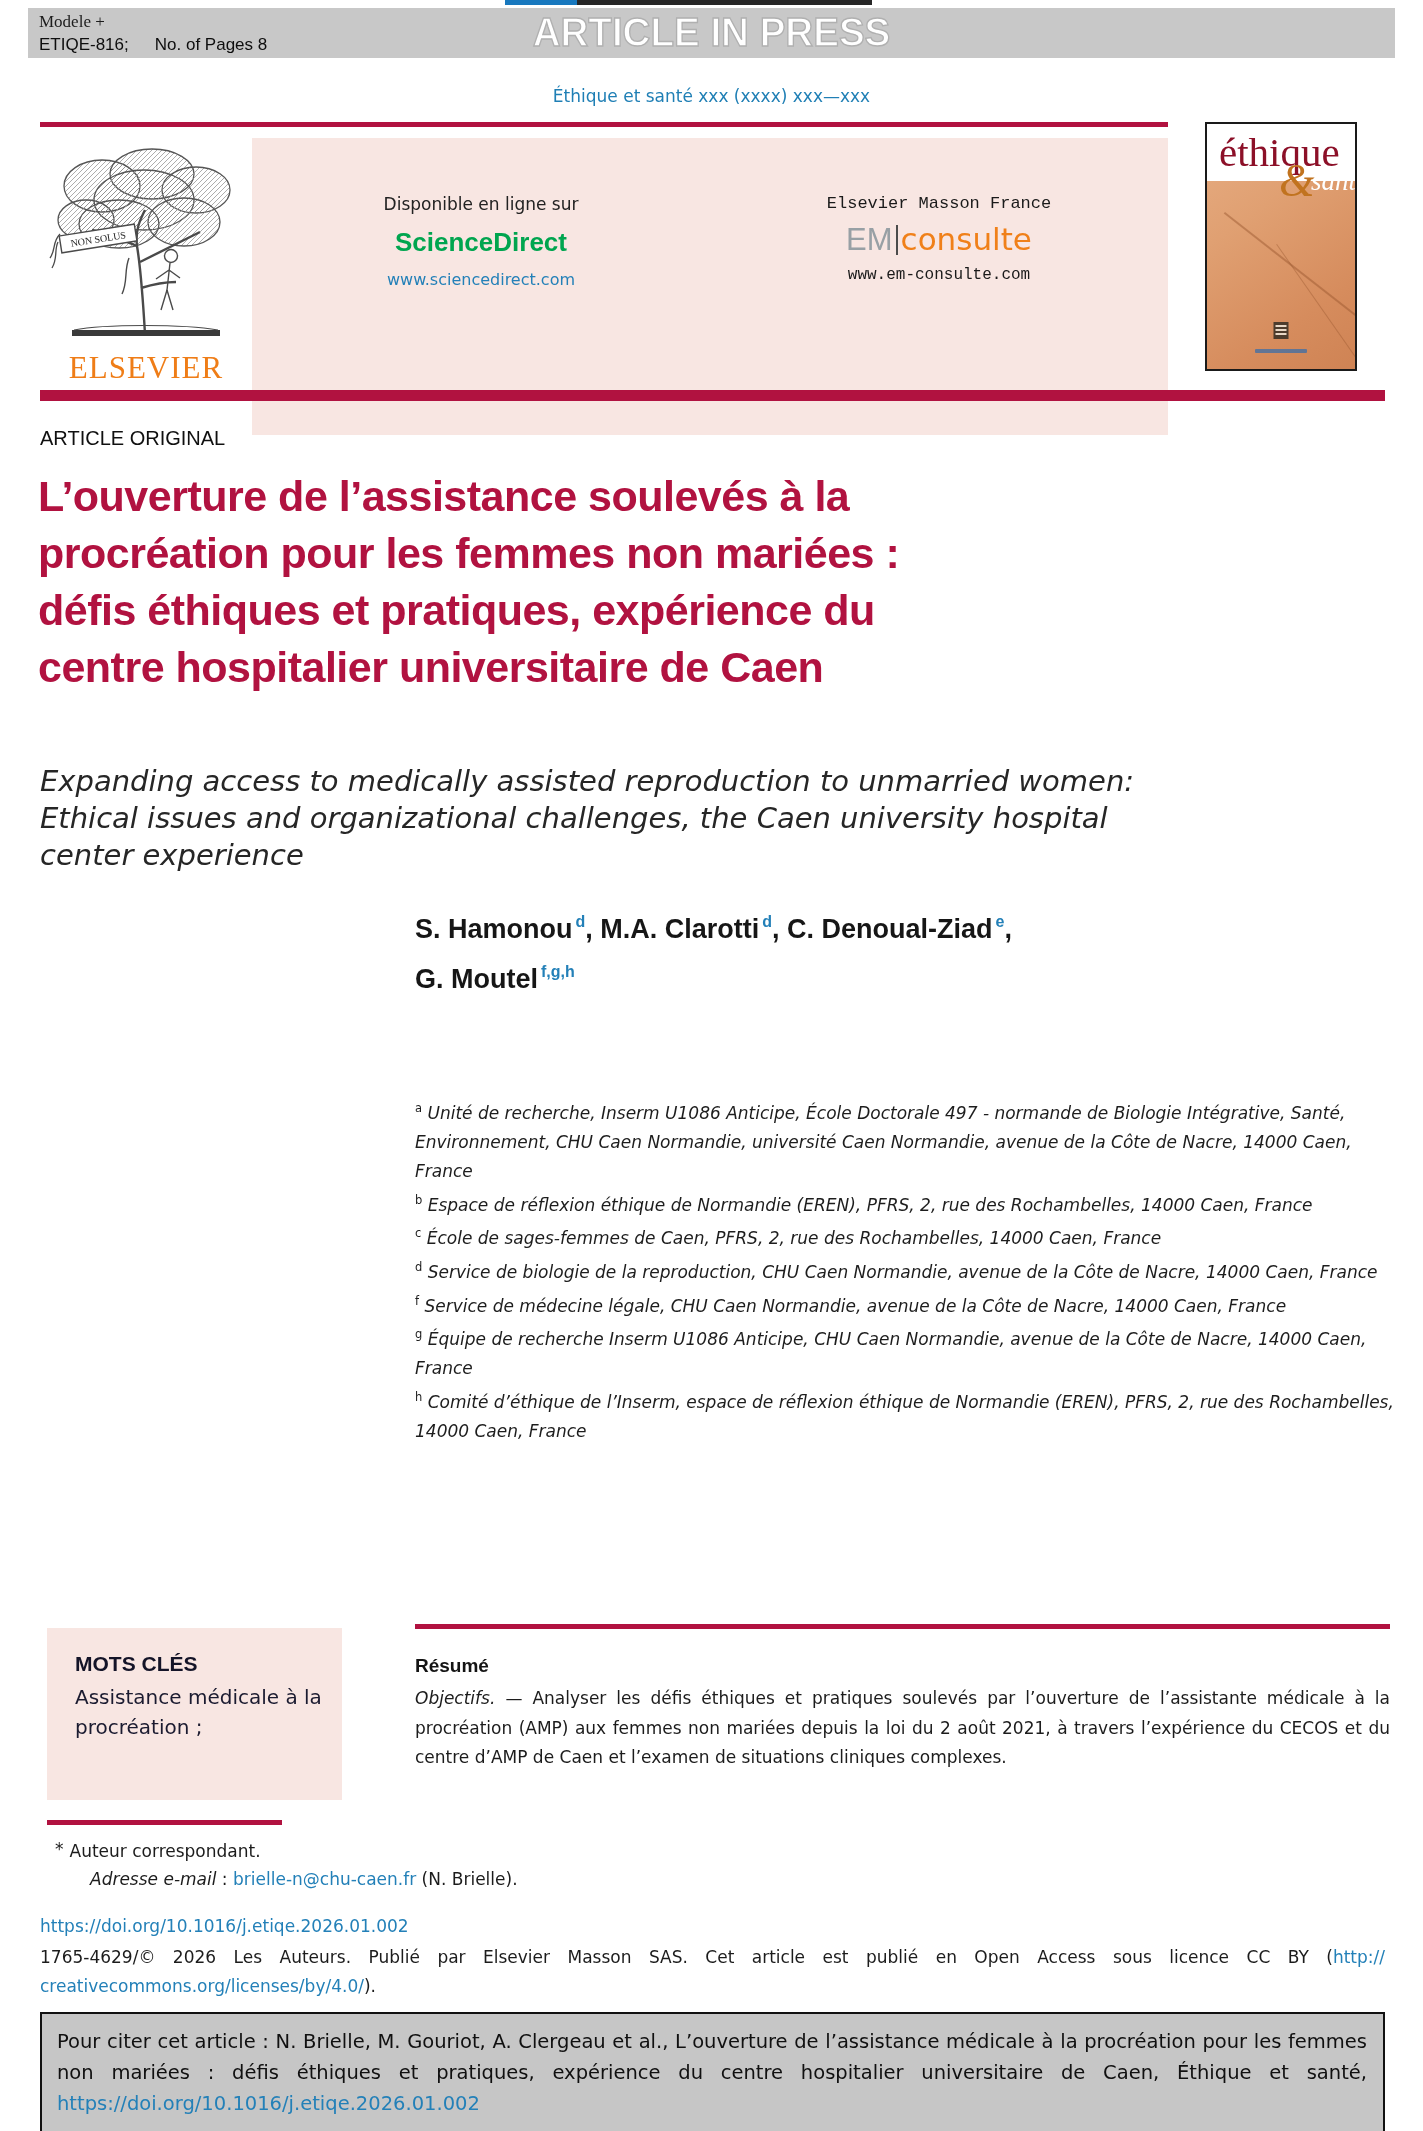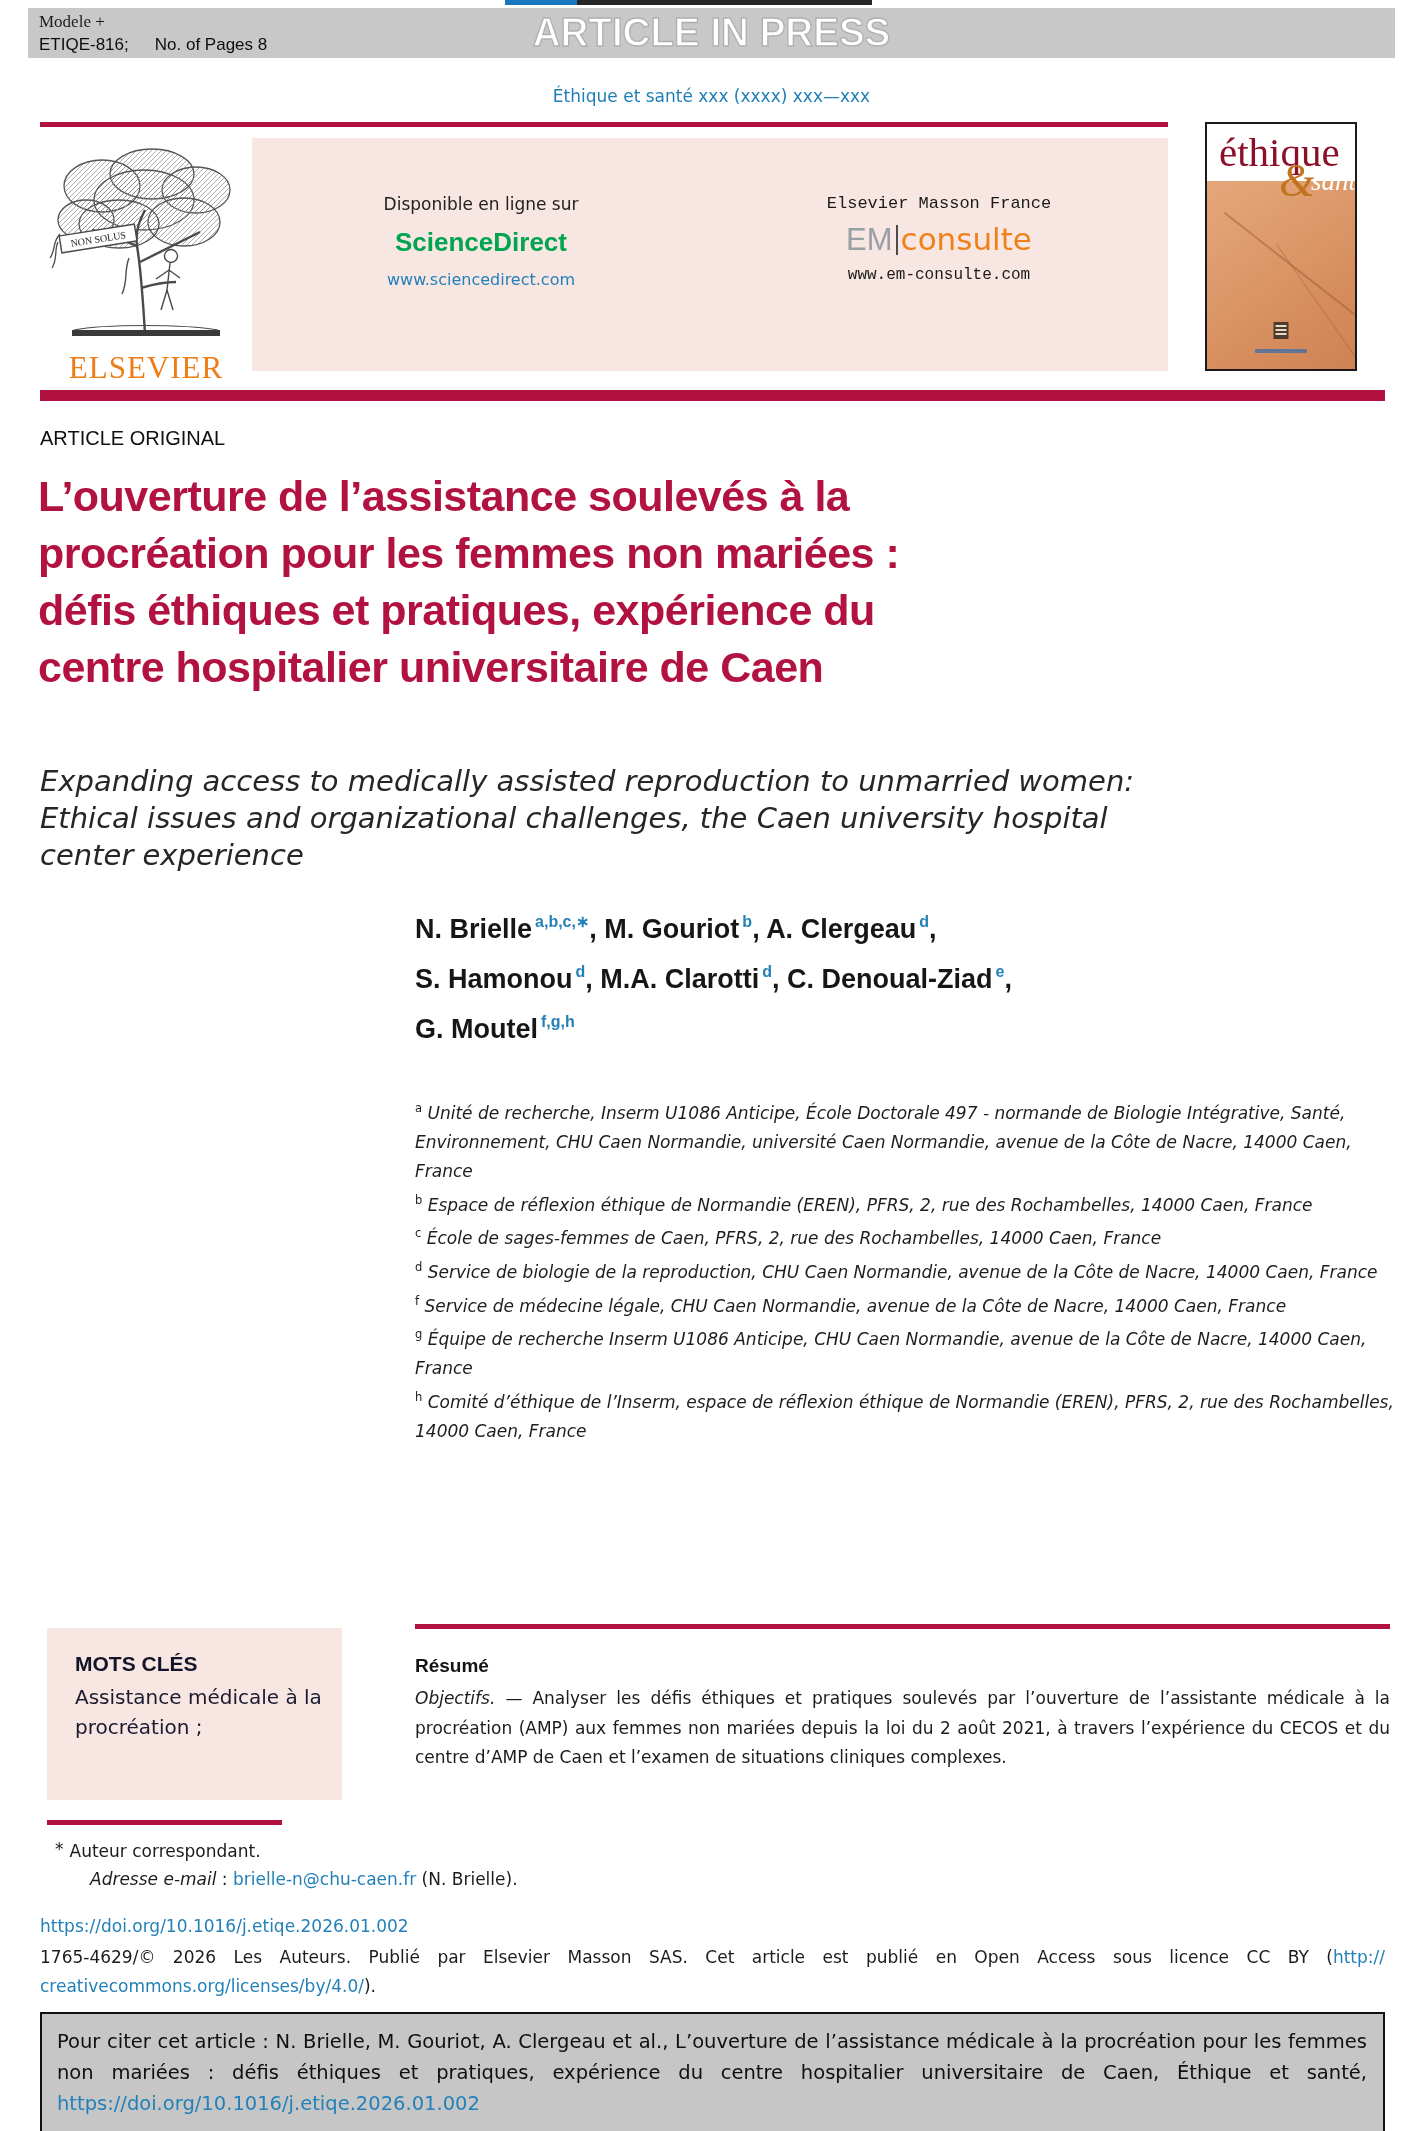--- a/index.html
+++ b/index.html
@@ -23,21 +23,21 @@
       transform:scaleX(.94);transform-origin:center;}
 
   .journal-line{left:0;top:86px;width:100%;text-align:center;font-size:17px;color:#1f7fb5;}
 
   
   .mast-left{left:40px;top:122px;width:1128px;}
   .rule-thin{height:5px;background:#b11240;}
   .mast-row{display:flex;margin-top:11px;}
   .logo-block{width:212px;text-align:center;}
   .elsevier-word{font-family:"Liberation Serif",serif;color:#ef7d17;font-size:31px;letter-spacing:1px;margin-top:0px;}
-  .pink-box{flex:1;background:#f8e6e2;height:233px;display:flex;}
+  .pink-box{flex:1;background:#f8e6e2;height:297px;display:flex;}
   .pink-col{width:50%;text-align:center;padding-top:56px;box-sizing:border-box;}
   .available{font-size:17px;color:#222;}
   .sciencedirect{font-family:"Liberation Sans",sans-serif;font-weight:bold;font-size:26px;color:#00a54f;margin-top:13px;}
   .sd-url{font-size:16px;color:#2380b8;margin-top:12px;}
   .publisher{font-family:"Liberation Mono",monospace;font-size:17px;color:#1a1a1a;}
   .em-line{margin-top:9px;font-size:31px;line-height:34px;}
   .em{font-family:Liberation Sans, sans-serif;color:#98a0a5;}
   .em-bar{display:inline-block;width:2px;height:30px;background:#4c4c4c;margin:0 3px;vertical-align:-5px;}
   .consulte{color:#f08019;font-family:"DejaVu Sans",sans-serif;}
   .em-url{font-family:"Liberation Mono",monospace;font-size:16px;color:#1a1a1a;margin-top:9px;}
@@ -195,21 +195,20 @@
   <div>centre hospitalier universitaire de Caen</div>
 </div>
 
 <div class="abs article-subtitle">
   <div>Expanding access to medically assisted reproduction to unmarried women:</div>
   <div>Ethical issues and organizational challenges, the Caen university hospital</div>
   <div>center experience</div>
 </div>
 
 <div class="abs authors" id="authors">
-    <div class="author-line"><span>N. Brielle</span><span class="asup">a,b,c,∗</span><span>, M. Gouriot</span><span class="asup">b</span><span>, A. Clergeau</span><span class="asup">d</span><span>,</span></div>
     <div class="author-line"><span>S. Hamonou</span><span class="asup">d</span><span>, M.A. Clarotti</span><span class="asup">d</span><span>, C. Denoual-Ziad</span><span class="asup">e</span><span>,</span></div>
     <div class="author-line"><span>G. Moutel</span><span class="asup">f,g,h</span></div>
   </div>
 
 <div class="abs affils" id="affils">
     <div class="affil"><sup>a</sup><span> Unité de recherche, Inserm U1086 Anticipe, École Doctorale 497 - normande de Biologie Intégrative, Santé, Environnement, CHU Caen Normandie, université Caen Normandie, avenue de la Côte de Nacre, 14000 Caen, France</span></div>
     <div class="affil"><sup>b</sup><span> Espace de réflexion éthique de Normandie (EREN), PFRS, 2, rue des Rochambelles, 14000 Caen, France</span></div>
     <div class="affil"><sup>c</sup><span> École de sages-femmes de Caen, PFRS, 2, rue des Rochambelles, 14000 Caen, France</span></div>
     <div class="affil"><sup>d</sup><span> Service de biologie de la reproduction, CHU Caen Normandie, avenue de la Côte de Nacre, 14000 Caen, France</span></div>
     <div class="affil"><sup>f</sup><span> Service de médecine légale, CHU Caen Normandie, avenue de la Côte de Nacre, 14000 Caen, France</span></div>

